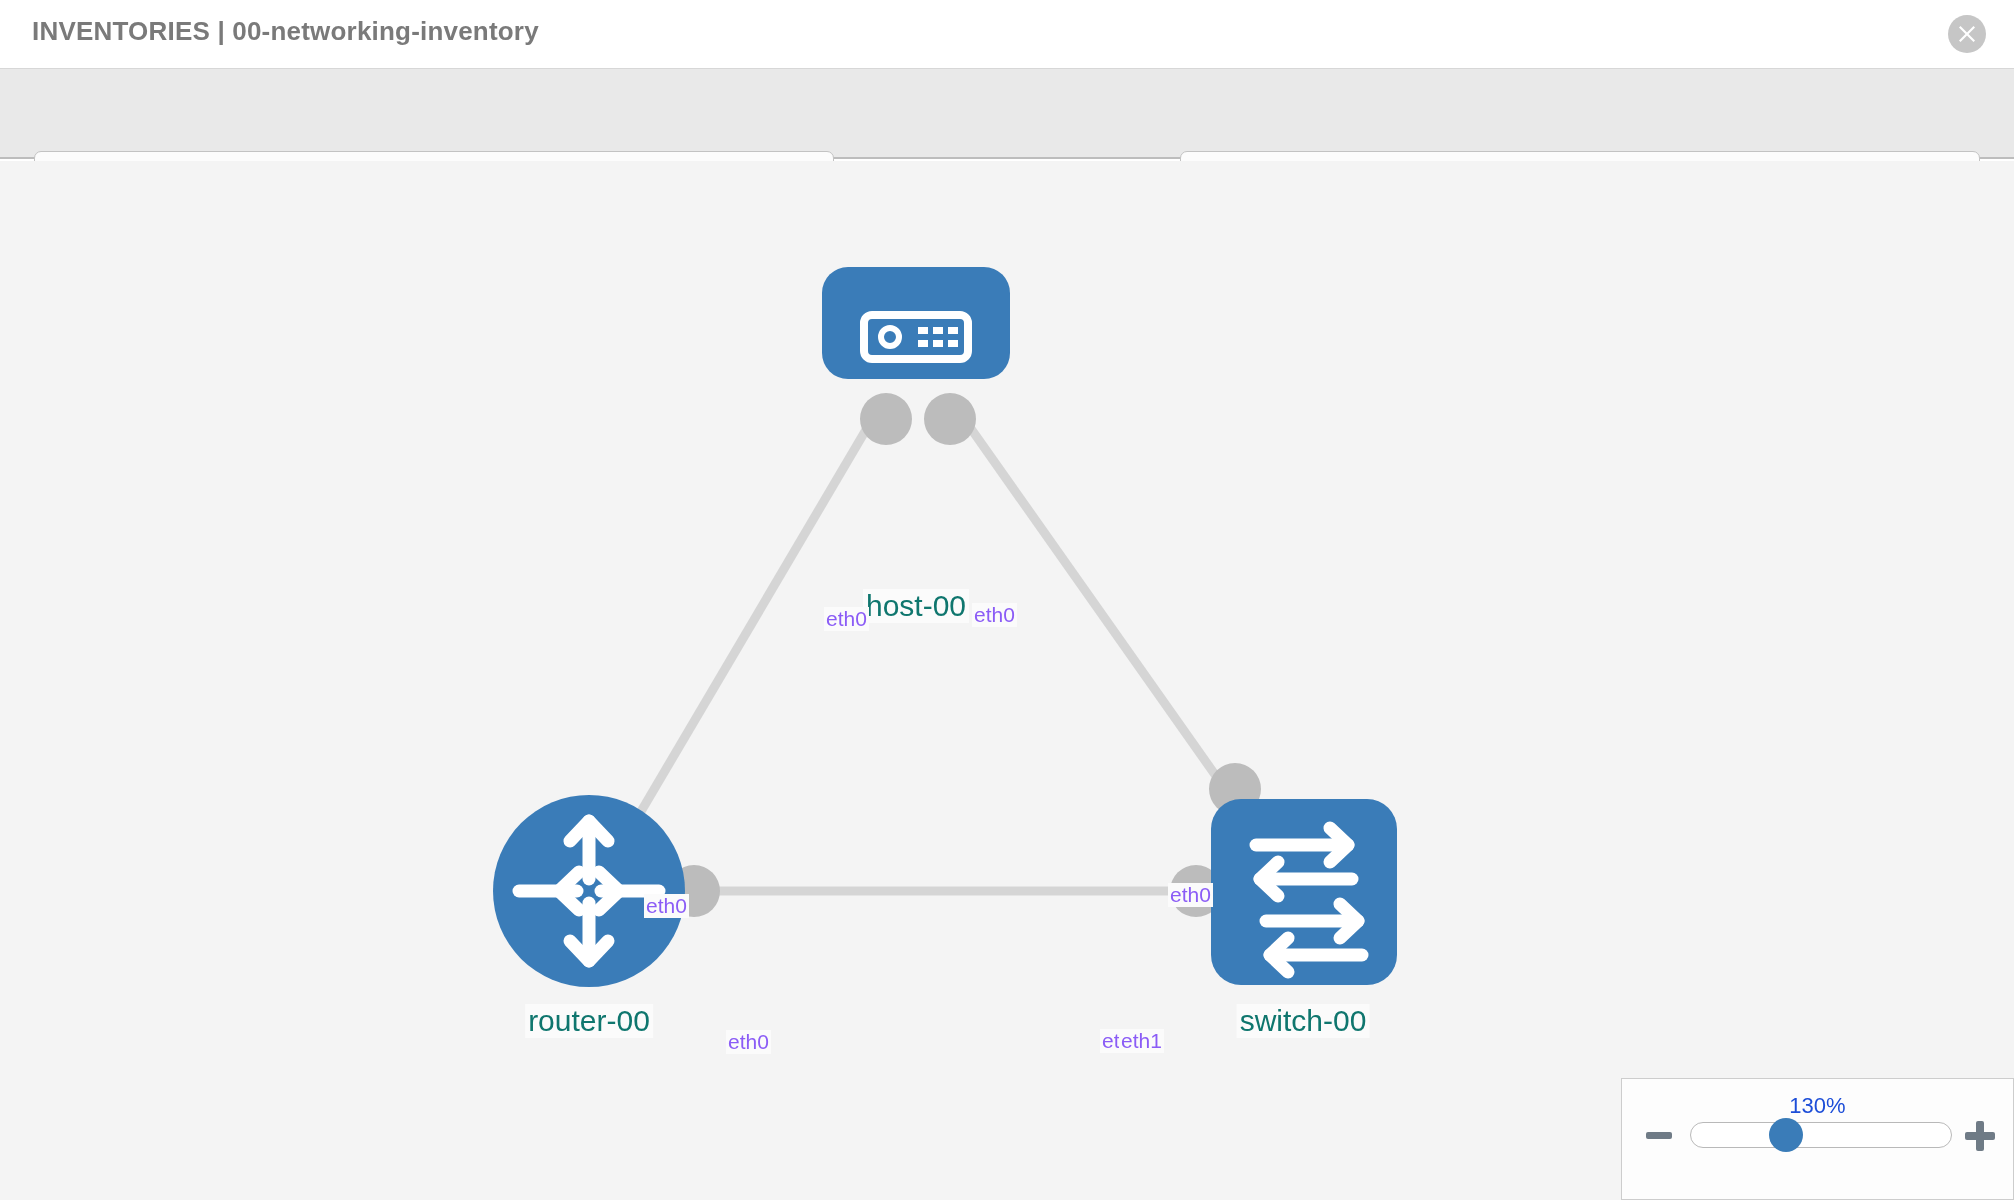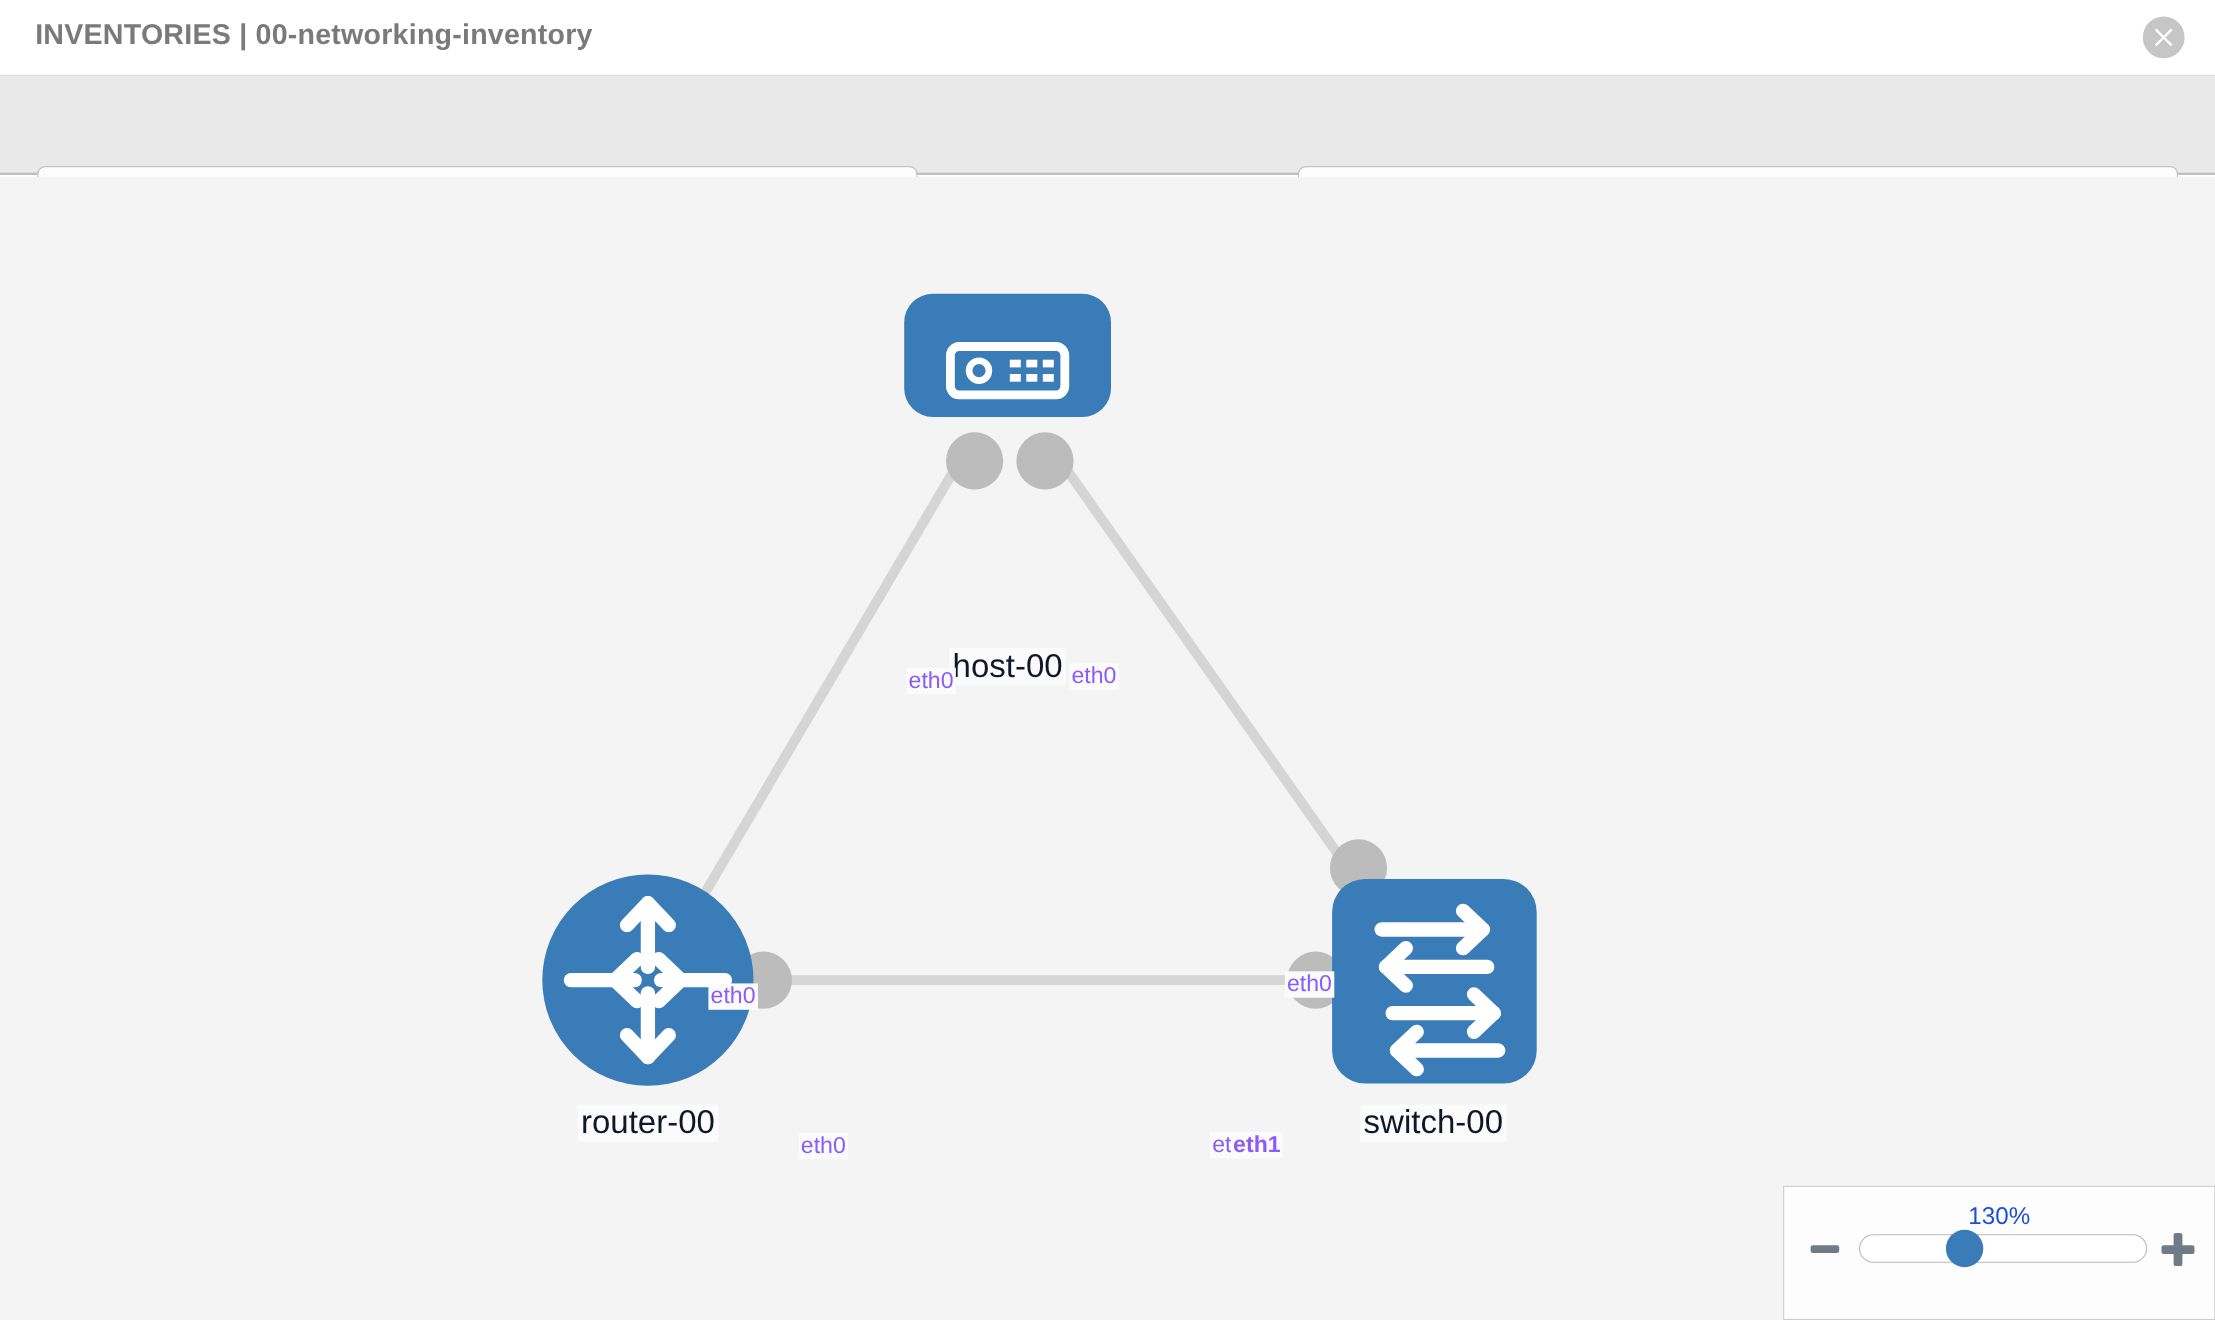--- a/index.html
+++ b/index.html
@@ -102,21 +102,21 @@
   .graph-svg {
     position: absolute;
     left: 0; top: 0;
     width: 2014px; height: 1039px;
   }
 
   
   .node-label {
     position: absolute;
     font-size: 30px;
-    color: #0f172a;
+    color: #0f766e;
     background: #fbfbfb;
     white-space: nowrap;
     padding: 0 3px;
     transform: translateX(-50%);
   }
   .edge-label {
     position: absolute;
     font-size: 21px;
     color: #8b5cf6;
     background: #fbfbfb;
@@ -286,21 +286,21 @@
 
     <div class="node-label" style="left:916px; top:428px;">host-00</div>
     <div class="node-label" style="left:589px; top:843px;">router-00</div>
     <div class="node-label" style="left:1303px; top:843px;">switch-00</div>
 
     <div class="edge-label" style="left:824px; top:446px;">eth0</div>
     <div class="edge-label" style="left:972px; top:442px;">eth0</div>
     <div class="edge-label" style="left:644px; top:733px;">eth0</div>
     <div class="edge-label" style="left:1168px; top:722px;">eth0</div>
     <div class="edge-label" style="left:1100px; top:868px;">eth0</div>
-    <div class="edge-label" style="left:1119px; top:868px;font-weight:bold;">eth1</div>
+    <div class="edge-label" style="left:1119px; top:868px;">eth1</div>
     <div class="edge-label" style="left:726px; top:869px;">eth0</div>
 
   </div>
 
   <div class="zoom-panel">
     <div class="zoom-value">130%</div>
     <div class="zoom-minus"></div>
     <div class="zoom-track"></div>
     <div class="zoom-thumb"></div>
     <div class="zoom-plus"></div>

